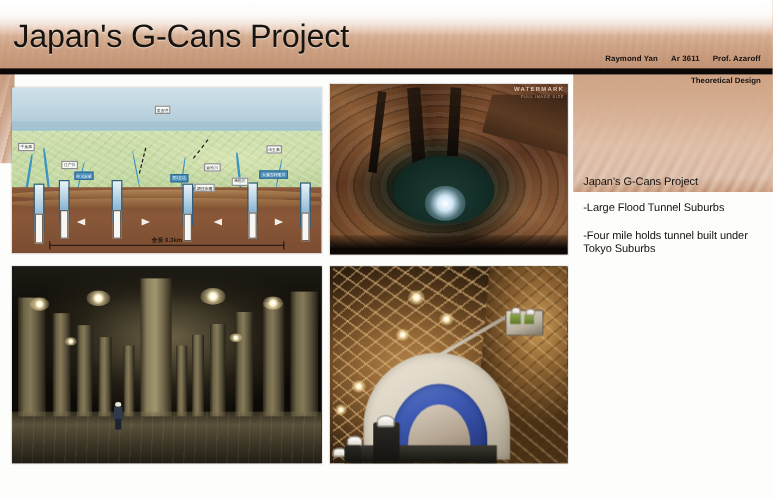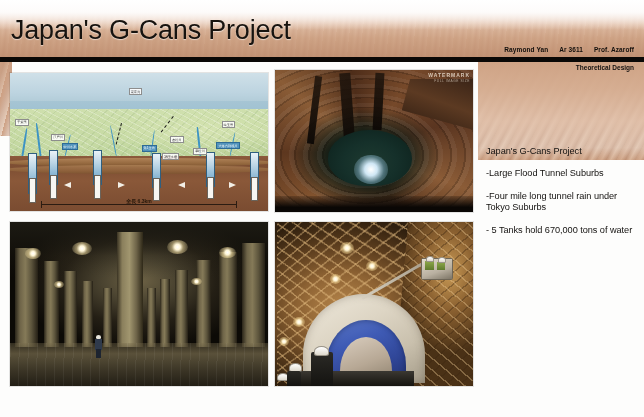--- a/index.html
+++ b/index.html
@@ -569,17 +569,16 @@
       <div class="tun-worker-hat" style="left:19.5%; bottom:30px; width:13px; height:8px;"></div>
       <div class="tun-worker-hat" style="left:7%;  bottom:14px; width:11px; height:7px;"></div>
       <div class="tun-worker-hat" style="left:1%;  bottom:5px;  width:10px; height:6px;"></div>
       <div class="tun-worker-body" style="left:6%;  bottom:0; width:14px; height:15px;"></div>
     </div>
   </div>
 
   <div class="text-panel">
     <p>Japan's G-Cans Project</p>
     <p>-Large Flood Tunnel Suburbs</p>
-    <p>-Four mile long tunnel rain under Tokyo Suburbs</p>
-    <p>- 5 Tanks hold 670,000 tons of water</p>
+    <p>-Four mile holds tunnel built under Tokyo Suburbs</p>
   </div>
 
 </div>
 
 </body></html>

